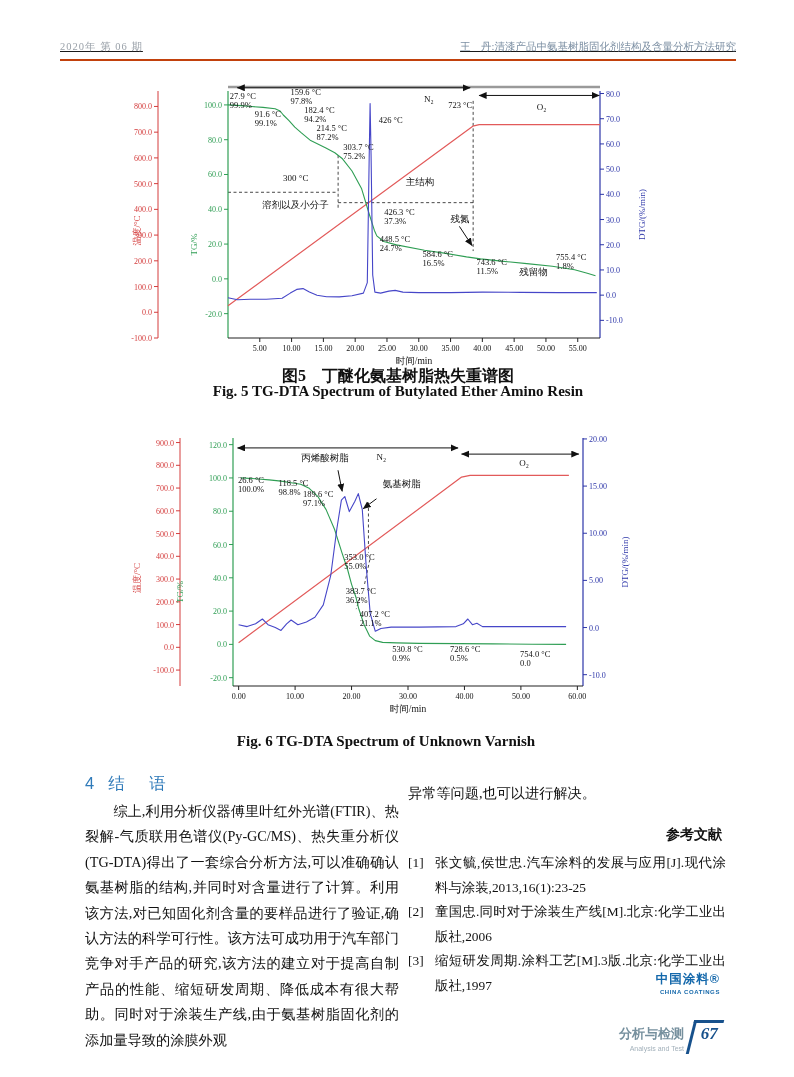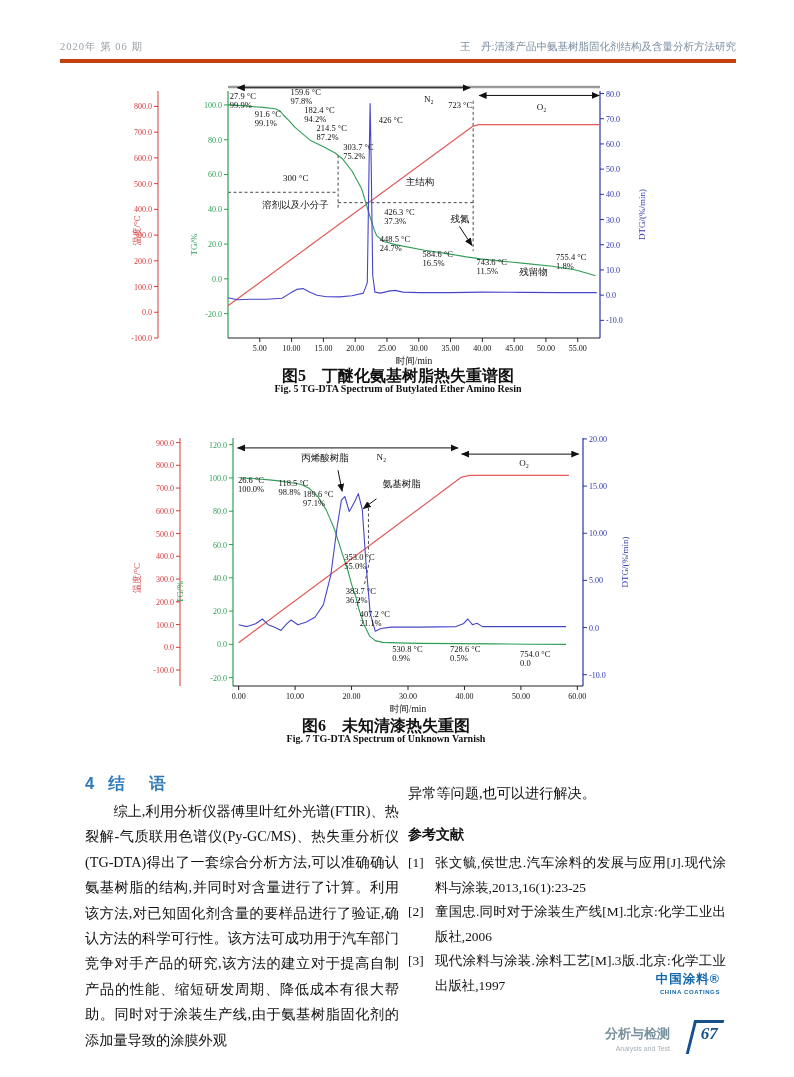--- a/index.html
+++ b/index.html
@@ -1,60 +1,60 @@
 <!DOCTYPE html>
 <html><head>
 <meta charset="utf-8">
 <style>
   html,body{margin:0;padding:0;background:#ffffff;}
   .page{position:relative;width:794px;height:1077px;background:#fff;overflow:hidden;
         font-family:"Liberation Serif","DejaVu Serif",serif;color:#1a1a1a;}
   
   .header{position:absolute;top:40px;left:60px;width:676px;display:flex;
           justify-content:space-between;align-items:flex-end;
-          border-bottom:4px solid #c2410c;padding-bottom:5px;font-size:10.5px;}
+          border-bottom:2px solid #c2410c;padding-bottom:5px;font-size:10.5px;text-decoration:underline;}
   .header .issue{color:#9aa1a9;letter-spacing:1px;}
   .header .title{color:#7c8fa3;}
   
   .figure{position:absolute;width:560px;}
   #fig5{top:78px;left:128px;}
   #fig6{top:426px;left:116px;}
   .chartbox{width:540px;height:292px;}
   .cap-cn{position:absolute;width:540px;text-align:center;font-weight:bold;
           font-size:16px;color:#111;}
   .cap-en{position:absolute;width:540px;text-align:center;font-weight:bold;
-          font-size:10px;color:#111;font-family:"Liberation Serif",serif;}
+          font-size:15px;color:#111;font-family:"Liberation Serif",serif;}
   #fig5 .cap-cn{top:288px;} #fig5 .cap-en{top:305px;}
   #fig6 .cap-cn{top:290px;} #fig6 .cap-en{top:307px;}
   
-  .sec-head{position:absolute;top:773px;left:85px;font-size:16.5px;font-weight:bold;
+  .sec-head{position:absolute;top:773px;left:85px;font-size:16.5px;font-weight:normal;
             color:#2f7ab9;font-family:"Liberation Sans",sans-serif;}
   .sec-head .num{margin-right:14px;}
   .sec-head .ttl{letter-spacing:10px;}
   .col{position:absolute;width:314px;font-size:14.2px;line-height:25.4px;
        text-align:justify;color:#111;}
   .col-left{top:799px;left:85px;}
   .col-left p{margin:0;text-indent:2em;}
   .col-right{top:781px;left:408px;}
   .col-right p{margin:0;}
-  .ref-head{position:absolute;top:826px;left:408px;width:314px;text-align:left;
+  .ref-head{position:absolute;top:826px;left:408px;width:314px;text-align:right;
             font-weight:bold;font-size:14px;color:#111;}
   .refs{position:absolute;top:851px;left:408px;width:318px;font-size:13.4px;
         line-height:24.6px;color:#111;}
   .ref-item{display:flex;}
   .ref-item .rnum{width:27px;flex:none;}
   .ref-item .rtext{flex:1;text-align:justify;}
   
   .logo{position:absolute;top:971px;left:598px;width:122px;text-align:right;
         color:#1468ab;font-family:"Liberation Sans",sans-serif;}
   .logo .cn{font-size:12.5px;font-weight:bold;letter-spacing:1px;}
   .logo .en{font-size:6px;font-weight:bold;letter-spacing:0.6px;margin-top:1px;}
   
   .footer{position:absolute;top:1020px;left:540px;width:180px;display:flex;
-          justify-content:flex-end;align-items:flex-start;gap:20px;}
+          justify-content:flex-end;align-items:flex-start;gap:6px;}
   .f-text{text-align:right;margin-top:5px;}
   .f-cn{font-size:13px;font-weight:bold;color:#76909e;
         font-family:"Liberation Sans",sans-serif;}
   .f-en{font-size:7px;color:#a3b1bb;font-family:"Liberation Sans",sans-serif;margin-top:2px;}
   .pnum-box{border-top:3.5px solid #17518c;border-left:3px solid #17518c;
             transform:skewX(-14deg);padding:1px 3px 0 7px;height:30px;}
   .pnum{display:inline-block;transform:skewX(14deg);font-style:italic;font-weight:bold;
         font-size:17px;color:#17518c;font-family:"Liberation Serif",serif;}
 </style>
 </head>
@@ -290,22 +290,21 @@
           <text x="260.5" y="27.375999999999998" font-size="9" fill="#111" font-family="&quot;Liberation Serif&quot;,&quot;DejaVu Serif&quot;,serif"><tspan x="260.5" dy="7">N₂</tspan></text>
           <text x="266.79999999999995" y="54.160000000000004" font-size="9.5" fill="#111" font-family="&quot;Liberation Serif&quot;,&quot;DejaVu Serif&quot;,serif"><tspan x="266.79999999999995" dy="7">氨基树脂</tspan></text>
           <text x="403.29999999999995" y="33.08" font-size="9" fill="#111" font-family="&quot;Liberation Serif&quot;,&quot;DejaVu Serif&quot;,serif"><tspan x="403.29999999999995" dy="7">O₂</tspan></text>
           <text x="228.3" y="127.32000000000001" font-size="8.5" fill="#111" font-family="&quot;Liberation Serif&quot;,&quot;DejaVu Serif&quot;,serif"><tspan x="228.3" dy="7">353.0 °C</tspan><tspan x="228.3" dy="9">55.0%</tspan></text>
           <text x="229.7" y="160.79999999999998" font-size="8.5" fill="#111" font-family="&quot;Liberation Serif&quot;,&quot;DejaVu Serif&quot;,serif"><tspan x="229.7" dy="7">383.7 °C</tspan><tspan x="229.7" dy="9">36.2%</tspan></text>
           <text x="243.7" y="184.35999999999999" font-size="8.5" fill="#111" font-family="&quot;Liberation Serif&quot;,&quot;DejaVu Serif&quot;,serif"><tspan x="243.7" dy="7">407.2 °C</tspan><tspan x="243.7" dy="9">21.1%</tspan></text>
           <text x="276.25" y="219.07999999999998" font-size="8.5" fill="#111" font-family="&quot;Liberation Serif&quot;,&quot;DejaVu Serif&quot;,serif"><tspan x="276.25" dy="7">530.8 °C</tspan><tspan x="276.25" dy="9">0.9%</tspan></text>
           <text x="334" y="219.07999999999998" font-size="8.5" fill="#111" font-family="&quot;Liberation Serif&quot;,&quot;DejaVu Serif&quot;,serif"><tspan x="334" dy="7">728.6 °C</tspan><tspan x="334" dy="9">0.5%</tspan></text>
           <text x="404" y="224.04" font-size="8.5" fill="#111" font-family="&quot;Liberation Serif&quot;,&quot;DejaVu Serif&quot;,serif"><tspan x="404" dy="7">754.0 °C</tspan><tspan x="404" dy="9">0.0</tspan></text>
         </svg></div>
-    <div class="cap-cn">图6　未知清漆热失重图</div>
-    <div class="cap-en">Fig. 7  TG-DTA Spectrum of Unknown Varnish</div>
+    <div class="cap-en">Fig. 6  TG-DTA Spectrum of Unknown Varnish</div>
   </div>
 
   <div class="sec-head">
     <span class="num">4</span><span class="ttl">结 语</span>
   </div>
 
   <div class="col col-right">
     <p>异常等问题,也可以进行解决。</p>
   </div>
 
@@ -319,21 +318,21 @@
     <div class="ref-item">
       <span class="rnum">[1]</span>
       <span class="rtext">张文毓,侯世忠.汽车涂料的发展与应用[J].现代涂料与涂装,2013,16(1):23-25</span>
     </div>
     <div class="ref-item">
       <span class="rnum">[2]</span>
       <span class="rtext">童国忠.同时对于涂装生产线[M].北京:化学工业出版社,2006</span>
     </div>
     <div class="ref-item">
       <span class="rnum">[3]</span>
-      <span class="rtext">现代涂料与涂装.涂料工艺[M].3版.北京:化学工业出版社,1997</span>
+      <span class="rtext">缩短研发周期.涂料工艺[M].3版.北京:化学工业出版社,1997</span>
     </div>
   </div>
 
   <div class="logo">
     <div class="cn">中国涂料®</div>
     <div class="en">CHINA COATINGS</div>
   </div>
 
   <div class="footer">
     <div class="f-text">

